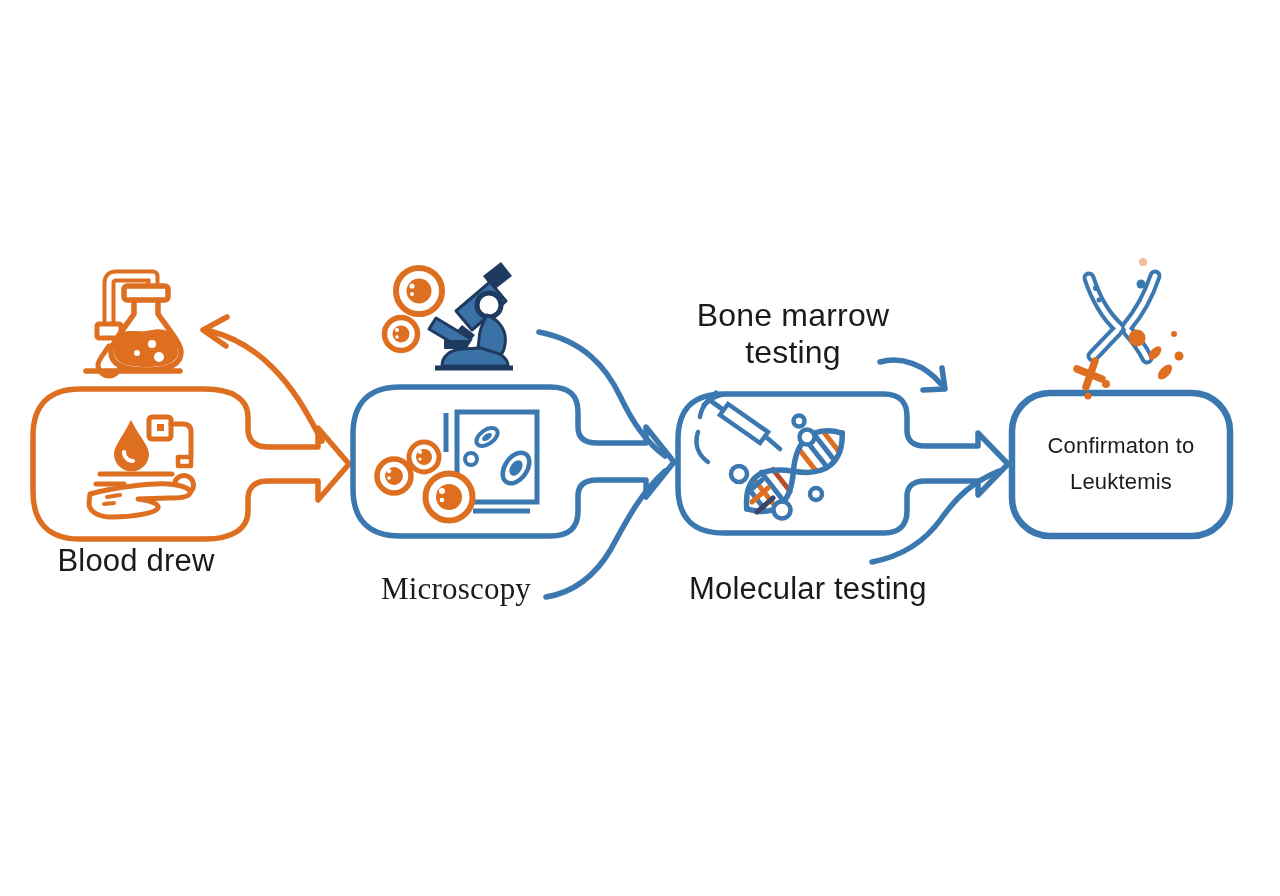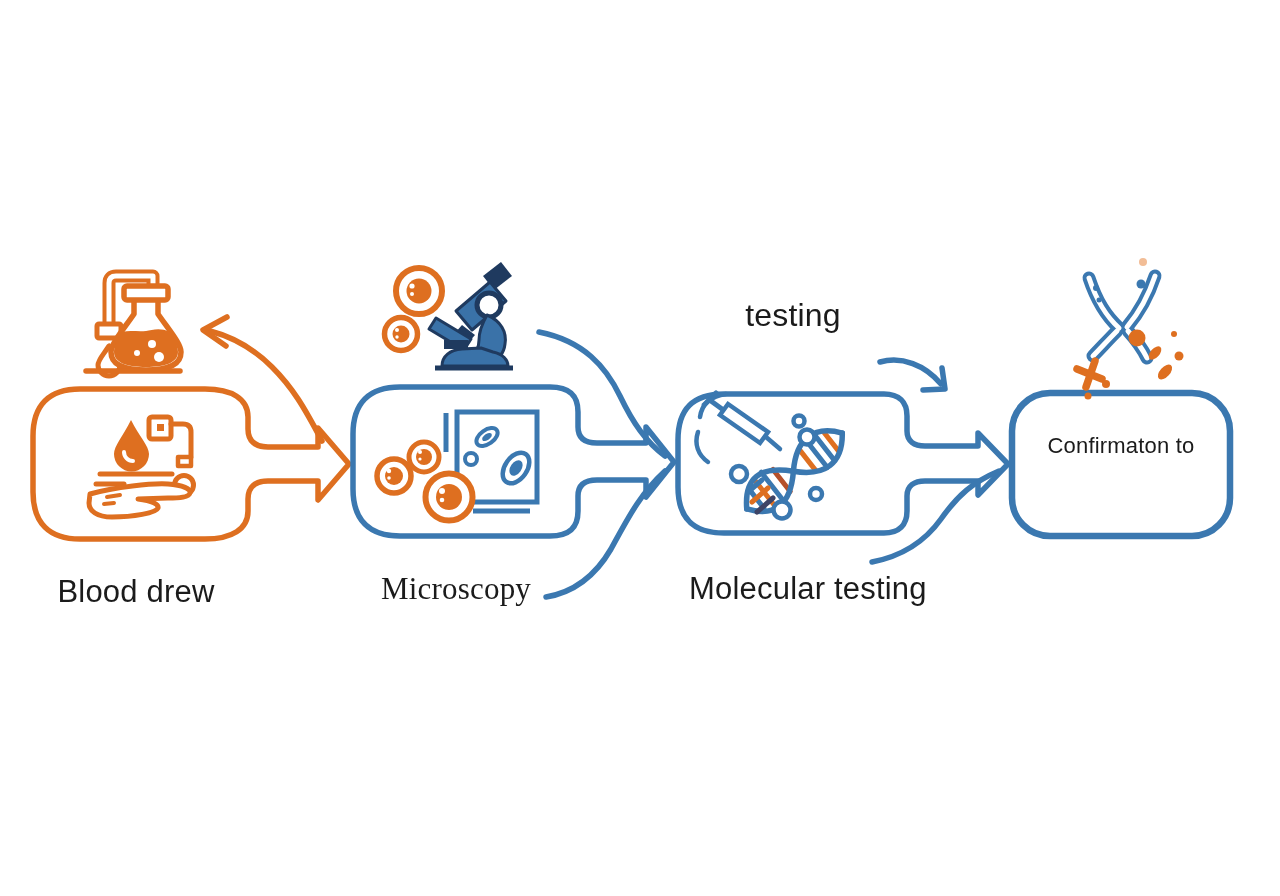--- a/index.html
+++ b/index.html
@@ -205,27 +205,29 @@
   <g fill="none" stroke="#3B78B0" stroke-width="5.5" stroke-linecap="round" stroke-linejoin="round">
     <path d="M 880 362 C 902 356 925 365 941 384"></path>
     <path d="M 942 368 L 945 389 L 923 390"></path>
   </g>
 
   <g>
     <path d="M 872 562 C 903 556 926 540 941 519 C 958 495 973 482 999 471" fill="none" stroke="#3B78B0" stroke-width="5.5" stroke-linecap="round"></path>
   </g>
 </svg>
 
-  <div class="label" style="left:56px;top:573px;width:160px;">Blood drew</div>
+  <div class="label" style="left:56px;top:542px;width:160px;">Blood drew</div>
 
   <div class="label" style="left:376px;top:570px;width:160px;font-family:Liberation Serif, serif;">Microscopy</div>
 
   <div class="label two-line" style="left:693px;top:297px;width:200px;font-size:32px;">
+    <div>Bone marrow</div>
     <div>testing</div>
   </div>
 
   <div class="label" style="left:678px;top:570px;width:235px;margin-left:11px;">Molecular testing</div>
 
   <div class="label two-line" style="left:1020px;top:428px;width:202px;font-size:22px;line-height:36px;">
     <div>Confirmaton to</div>
+    <div>Leuktemis</div>
   </div>
 
 </div>
 
 </body></html>

